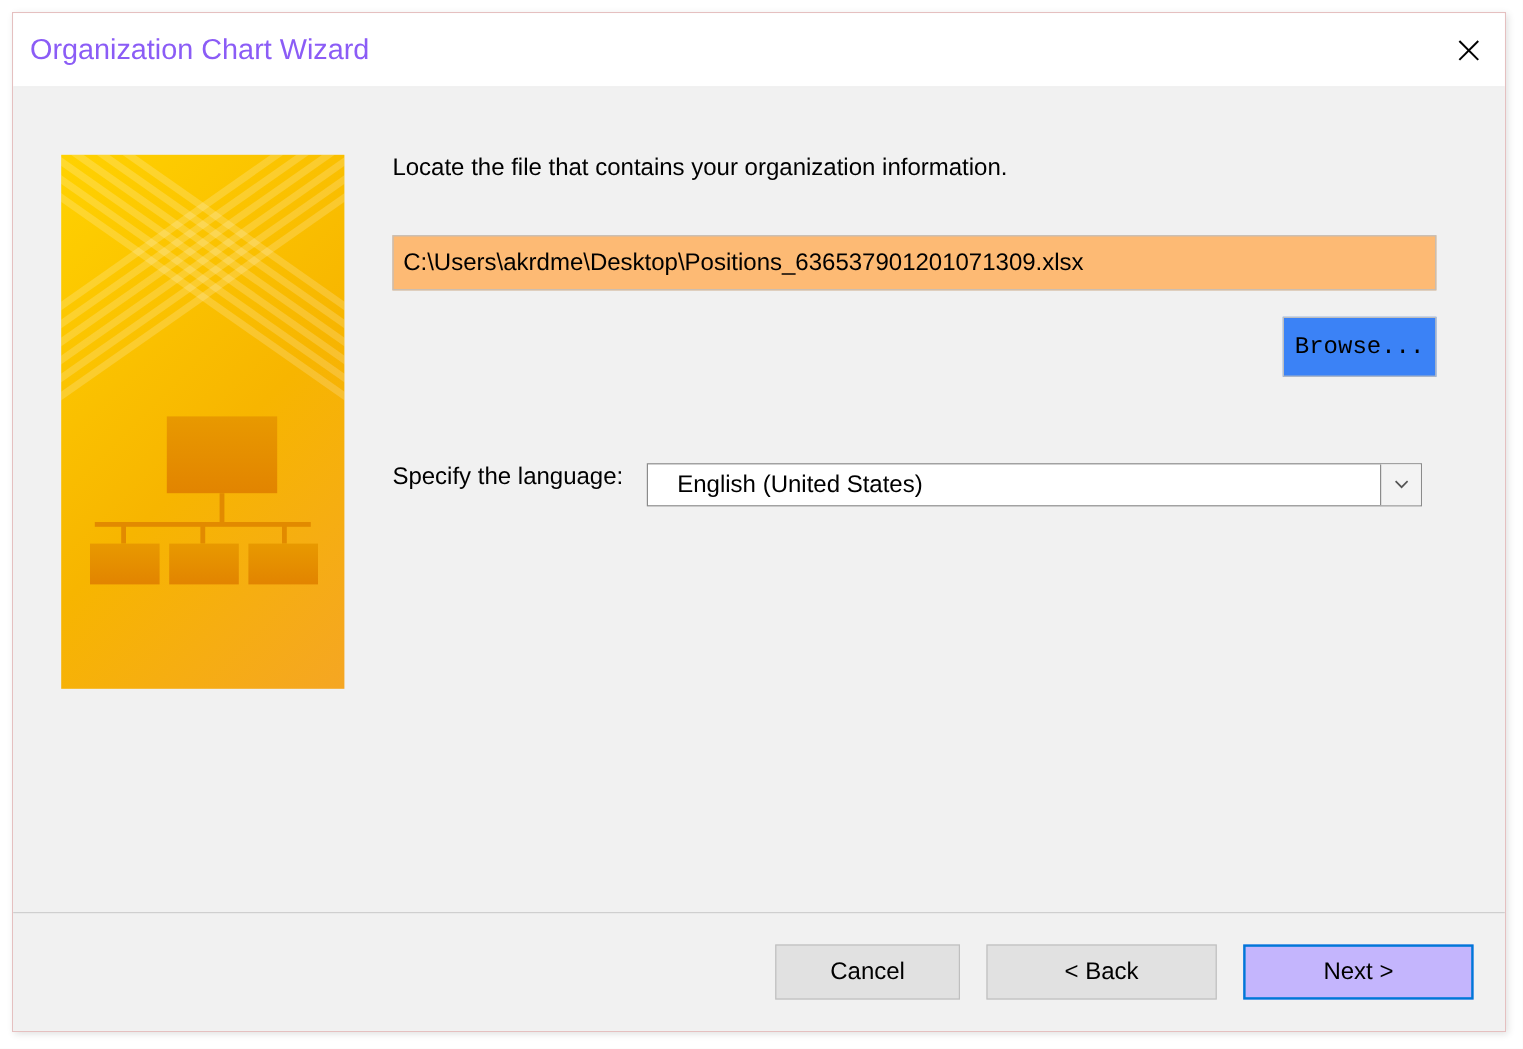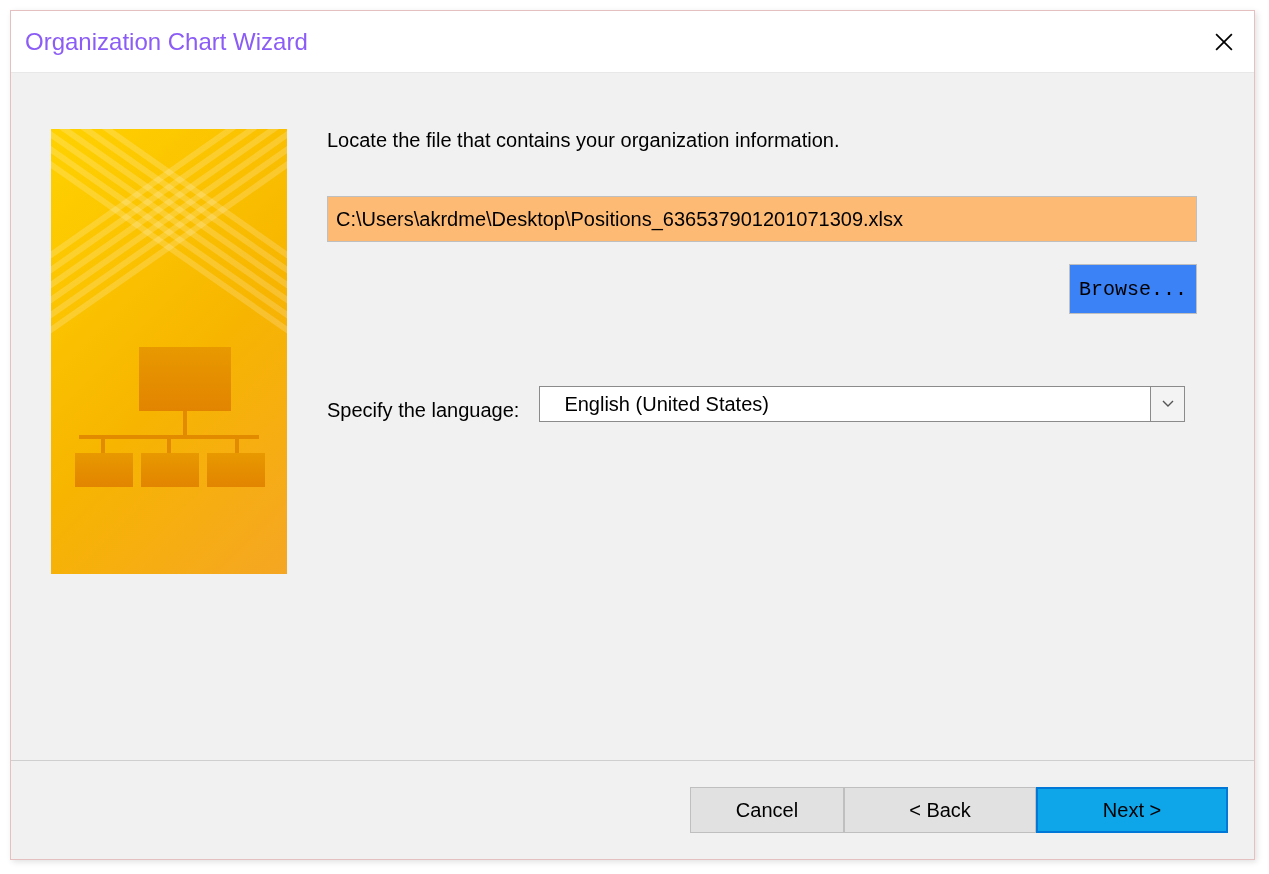--- a/index.html
+++ b/index.html
@@ -131,21 +131,21 @@
     height: 50px;
     border: 1px solid #bfbfbf;
     background: #3b82f6;
     font-size: 20px;
     color: #000;
     cursor: pointer;
     font-family: Liberation Mono, monospace;
   }
   .lang-row {
     display: flex;
-    align-items: flex-end;
+    align-items: flex-start;
     margin-top: 72px;
     gap: 20px;
   }
   .lang-label { font-size: 20px; color: #000; white-space: nowrap; }
   .dropdown {
     flex: 0 0 auto;
     width: 646px;
     height: 36px;
     display: flex;
     border: 1px solid #8b8b8b;
@@ -169,36 +169,37 @@
     background: #f3f3f3;
     cursor: pointer;
   }
   .dropdown-btn svg { width: 12px; height: 8px; }
 
   .footer {
     border-top: 1px solid #cfcfcf;
     padding: 26px 26px 26px 0;
     display: flex;
     justify-content: flex-end;
+    gap: 22px;
     background: #f1f1f1;
   }
   .wiz-btn {
     width: 154px;
     height: 46px;
     border: 1px solid #bfbfbf;
     background: #e1e1e1;
     font-size: 20px;
     color: #000;
     cursor: pointer;
     font-family: inherit;
   }
   .wiz-btn.wide { width: 192px; }
   .wiz-btn.primary {
     border: 2px solid #0078d7;
-    background: #0ea5e9;
+    background: #c4b5fd;
   }
   .wiz-btn.disabled {
     color: #9a9a9a;
     cursor: default;
   }
 </style>
 </head>
 <body>
 
 <div class="dialog">

